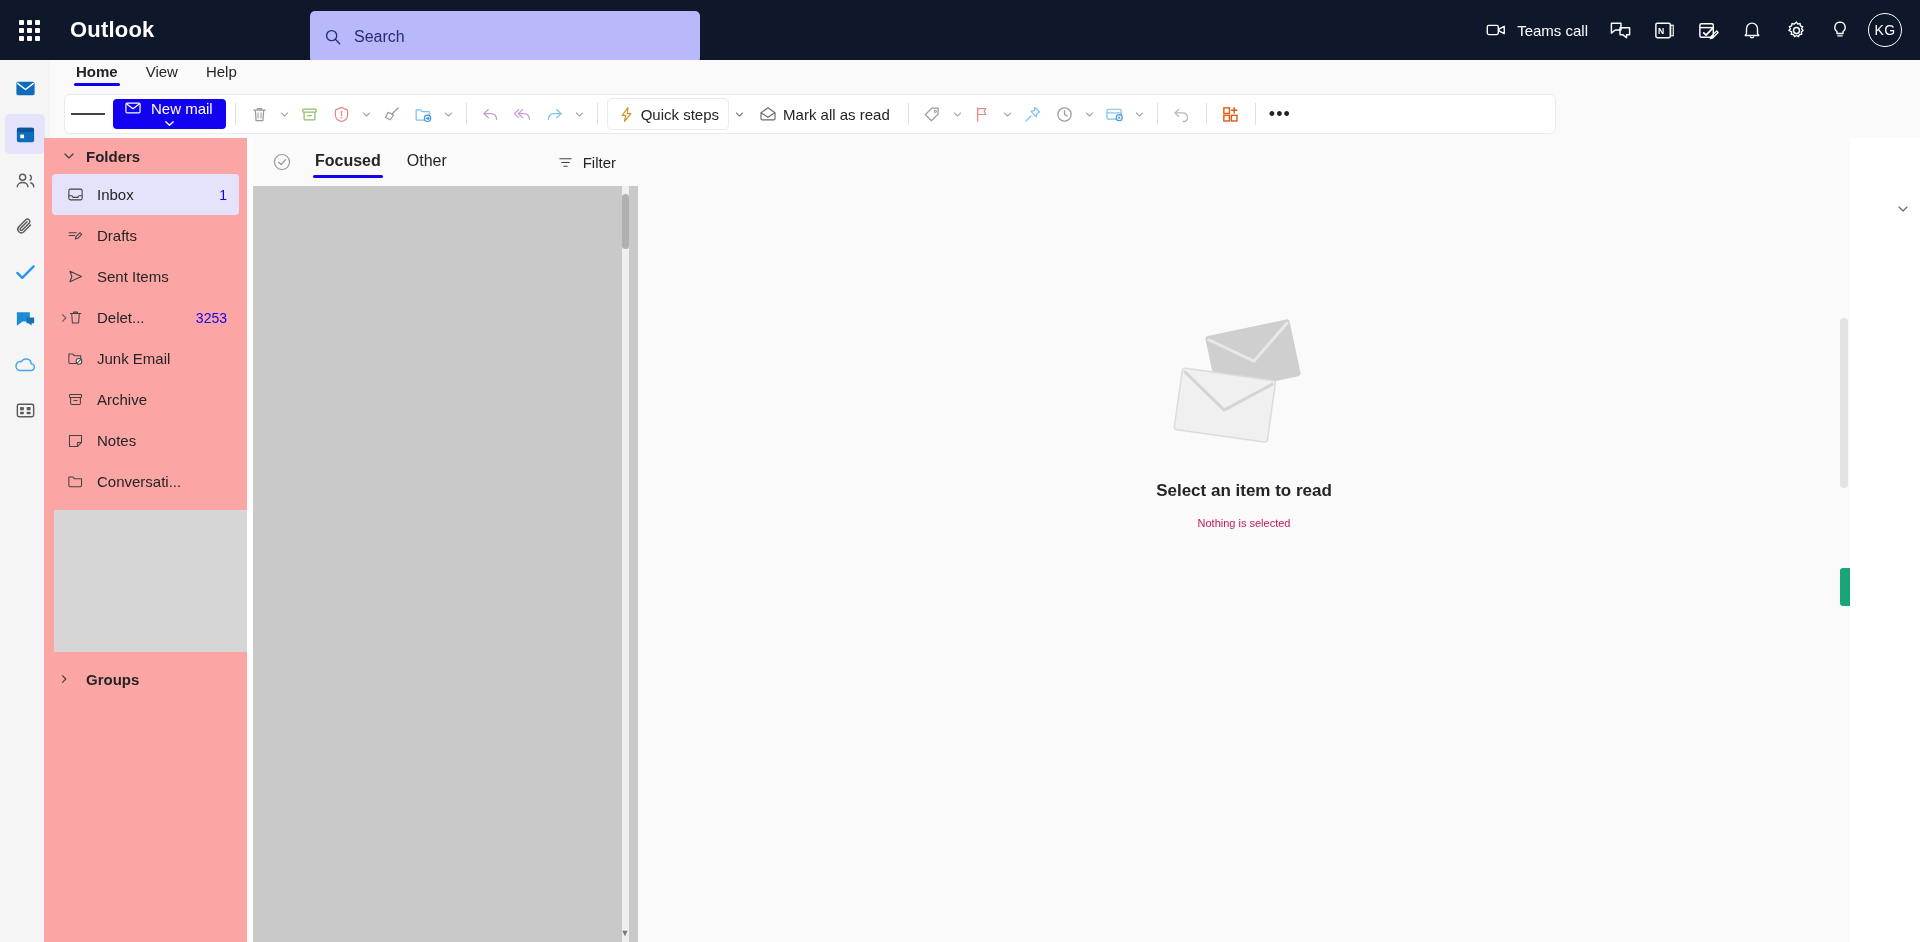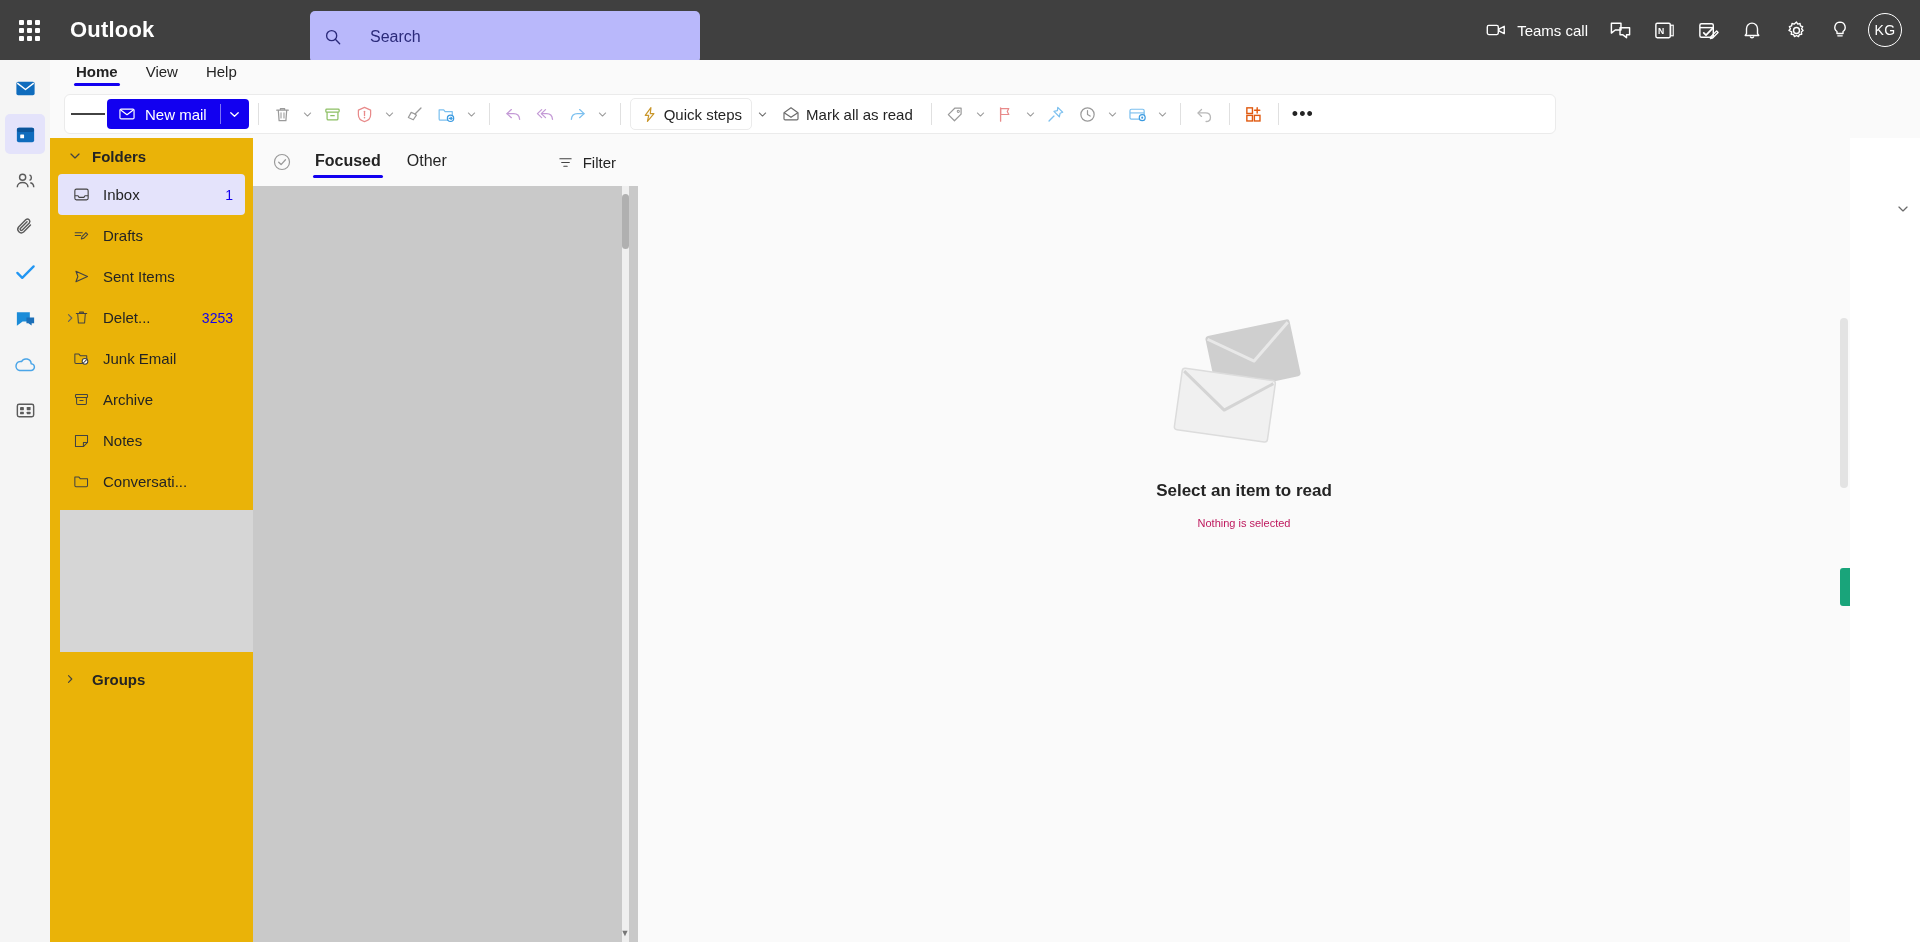--- a/index.html
+++ b/index.html
@@ -6,37 +6,37 @@
   html, body {
     width: 1920px; height: 942px;
     font-family: "Liberation Sans", sans-serif;
     background: #ffffff; overflow: hidden;
   }
   body { position: relative; }
 
   
   .topbar {
     position: absolute; left: 0; top: 0; width: 1920px; height: 60px;
-    background: #404040; display: flex; align-items: center;
+    background: #0f172a; display: flex; align-items: center;
   }
   .waffle {
     width: 46px; height: 46px; margin-left: 6px;
     display: flex; align-items: center; justify-content: center;
     border-radius: 4px; cursor: pointer;
   }
   .waffle-grid { display: grid; grid-template-columns: repeat(3, 5px); gap: 3px; }
   .waffle-grid i { width: 5px; height: 5px; background: #fff; border-radius: 1px; display: block; }
   .brand {
     color: #fff; font-size: 22px; font-weight: bold; margin-left: 18px;
     letter-spacing: .2px; cursor: pointer;
   }
   .search {
     position: absolute; left: 310px; top: 11px; width: 390px; height: 52px;
     background: #b9b8fb; border-radius: 5px; display: flex; align-items: center;
-    padding: 0 14px; cursor: text; gap: 16px;
+    padding: 0 14px; cursor: text;
   }
   .search .ph { color: #2b2a7a; font-size: 16px; margin-left: 12px; }
 
   .topright { position: absolute; right: 8px; top: 0; height: 60px; display: flex; align-items: center; }
   .tr-btn {
     height: 44px; min-width: 44px; padding: 0 10px; display: flex; align-items: center;
     justify-content: center; gap: 10px; color: #fff; font-size: 15px; border-radius: 4px;
     cursor: pointer;
   }
   .avatar {
@@ -78,40 +78,40 @@
   }
   .toolbar {
     margin-left: 14px; height: 40px; width: 1492px; background: #fff;
     border: 1px solid #ebebeb; border-radius: 6px; display: flex; align-items: center;
     padding: 0 6px; gap: 2px;
   }
   .hamburger { width: 34px; height: 30px; display: flex; align-items: center; justify-content: center; cursor: pointer; }
   .hamburger span { display: block; width: 17px; height: 1.6px; background: #424242; margin: 2.6px 0; }
   .newmail {
     display: flex; align-items: center; height: 30px; background: #1200f0; color: #fff;
-    border-radius: 4px; cursor: pointer; overflow: hidden;
+    border-radius: 4px; margin-left: 6px; cursor: pointer; overflow: hidden; flex-direction: column;
   }
   .newmail .lbl { display: flex; align-items: center; gap: 9px; padding: 0 13px 0 11px; font-size: 15px; height: 30px; }
   .newmail .split { width: 1px; height: 20px; background: rgba(255,255,255,.45); }
   .newmail .chev { width: 28px; height: 30px; display: flex; align-items: center; justify-content: center; }
   .tsep { width: 1px; height: 22px; background: #e0e0e0; margin: 0 7px; }
   .tbtn {
     height: 30px; min-width: 30px; display: flex; align-items: center; justify-content: center;
     border-radius: 4px; cursor: pointer; padding: 0 4px; gap: 5px;
   }
   .tbtn.labeled { padding: 0 9px; font-size: 15px; color: #242424; }
   .tbtn.boxed { border: 1px solid #ebebeb; border-radius: 5px; height: 32px; }
   .chevsm { width: 16px; display: flex; align-items: center; justify-content: center; cursor: pointer; }
   .dots { font-size: 18px; letter-spacing: 1px; color: #242424; }
   .ribbon-collapse { position: absolute; right: 10px; top: 112px; cursor: pointer; }
 
   
   .folderpane {
-    position: absolute; left: 50px; top: 138px; width: 203px; height: 804px;
-    background: #eab308;
+    position: absolute; left: 44px; top: 138px; width: 203px; height: 804px;
+    background: #fca5a5;
   }
   .fgroup {
     display: flex; align-items: center; height: 36px; padding-left: 18px; gap: 10px;
     font-size: 15px; color: #242424; cursor: pointer; font-weight: 600;
   }
   .fitem {
     display: flex; align-items: center; height: 41px; margin: 0 8px; padding-left: 14px;
     border-radius: 4px; cursor: pointer; gap: 12px; font-size: 15px; color: #242424;
     position: relative;
   }

